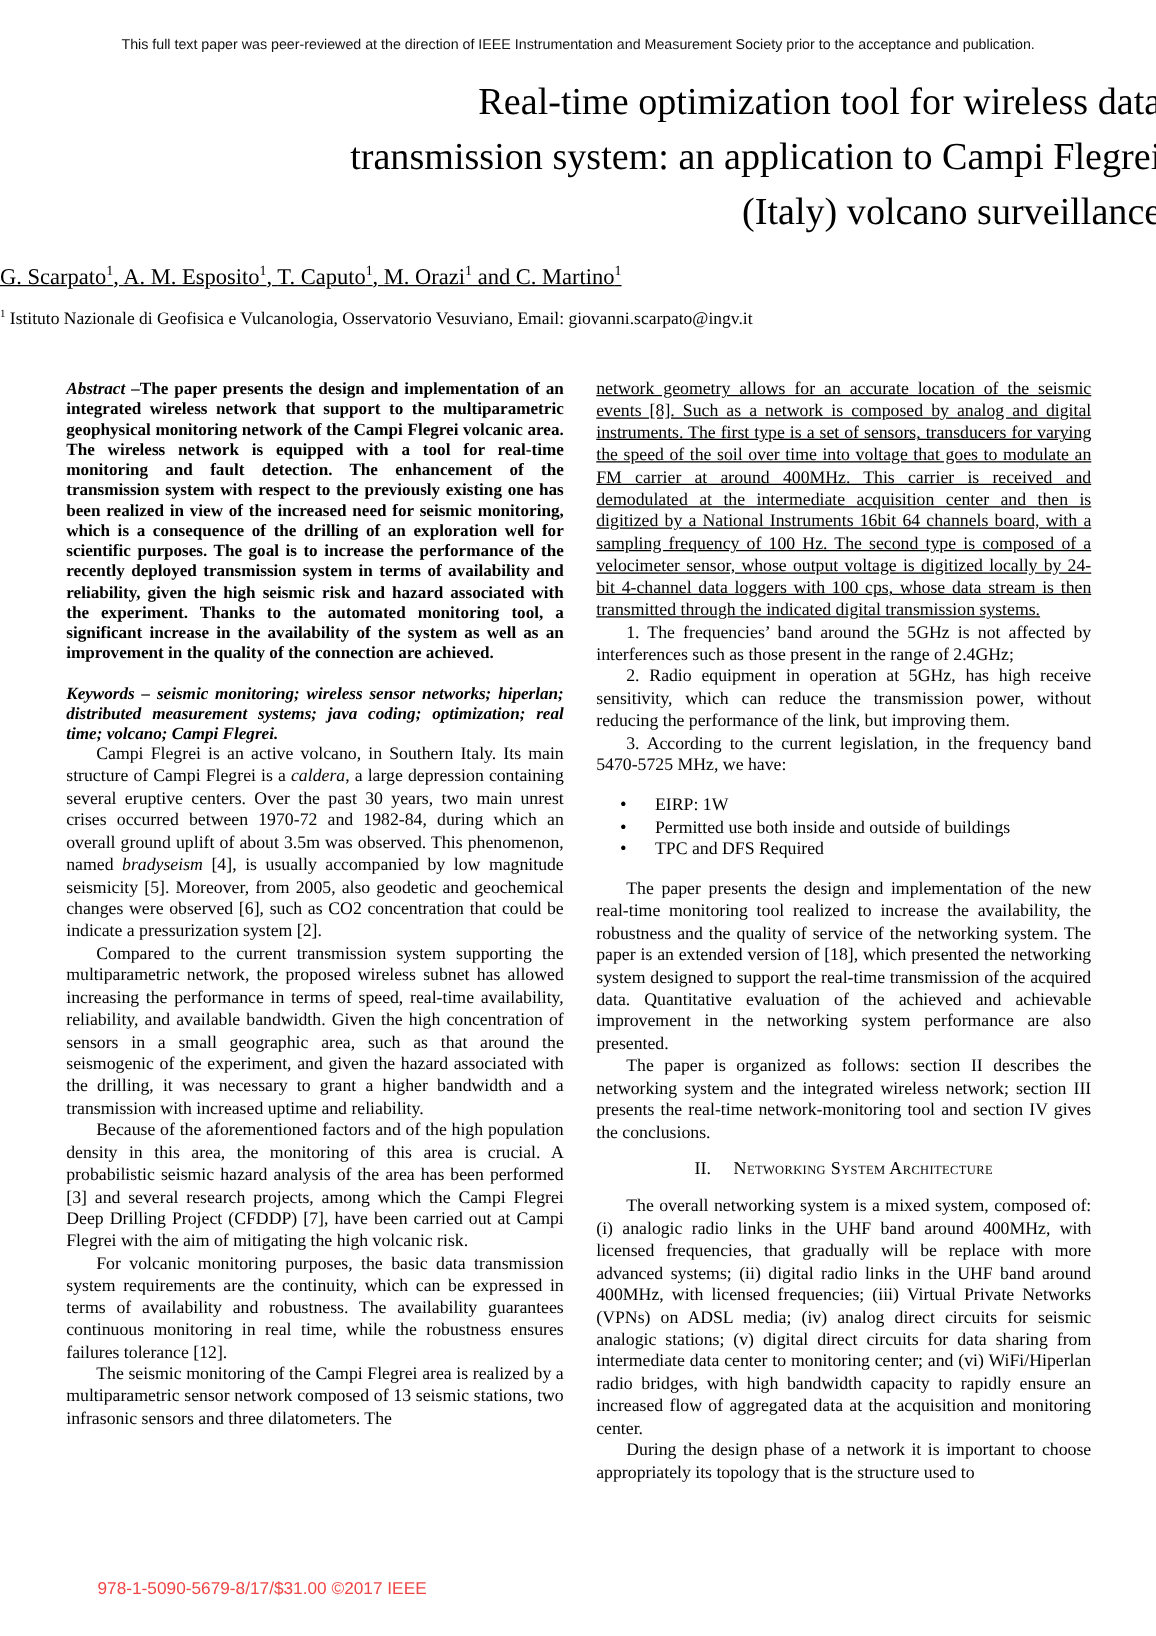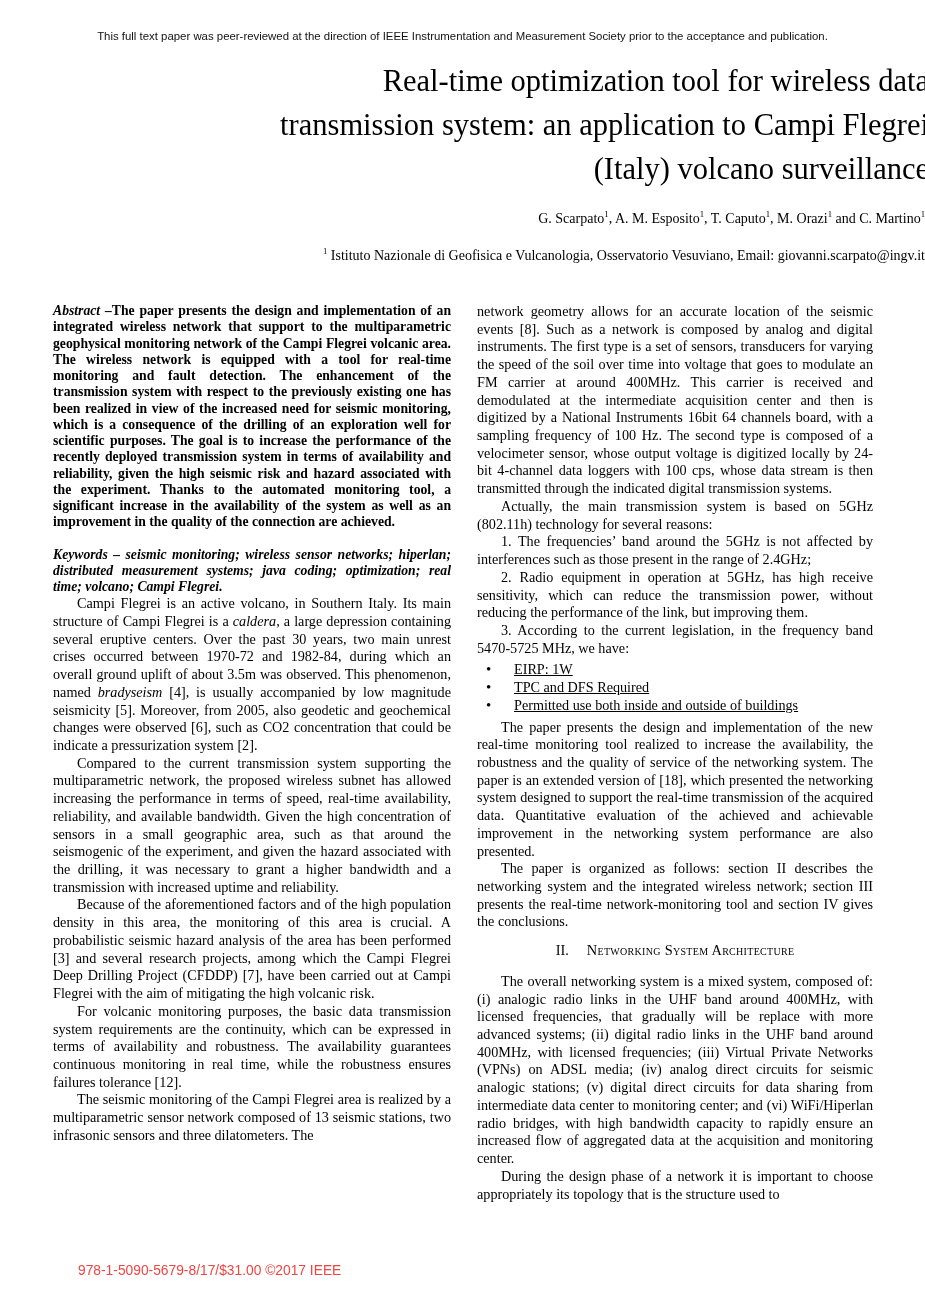--- a/index.html
+++ b/index.html
@@ -26,27 +26,28 @@
     top: 55px; left: 0; width: 100%;
     text-align: right;
     font-size: 30.5px;
     line-height: 44px;
     font-weight: 400;
     margin: 4px;
   }
   .authors {
     position: absolute;
     top: 211px; left: 0; width: 100%;
-    text-align: right;
-    font-size: 14px;
+    text-align: left;
+    font-size: 18px;
+    text-decoration: underline;
   }
   .affiliation {
     position: absolute;
     top: 248px; left: 0; width: 100%;
-    text-align: right;
+    text-align: left;
     font-size: 14px;
   }
   sup { font-size: 0.62em; vertical-align: super; line-height: 0; }
   .col {
     position: absolute;
     top: 303px;
     text-align: justify;
     font-size: 14.2px;
     line-height: 17.72px;
   }
@@ -64,22 +65,22 @@
     text-align: center;
     font-size: 14.4px;
     margin-top: 22px;
     margin-bottom: 14px;
     white-space: nowrap;
   }
   .sec-heading .sc { font-variant: small-caps; letter-spacing: 0.3px; }
   .sec-heading .hgap { display: inline-block; width: 18px; }
   .sec-heading.second { margin-top: 11px; margin-bottom: 13px; }
   p.body-p { margin: 0; text-indent: 24px; }
-  p.body-p.noindent { text-indent: 0; }
-  ul.bullets { margin: 4px; padding: 0; list-style: none; text-decoration: underline; }
+  p.body-p.noindent { text-indent: 0; text-decoration: underline; }
+  ul.bullets { margin: 14px; padding: 0; list-style: none; }
   ul.bullets li { position: relative; padding-left: 33px; }
   ul.bullets li::before {
     content: "\2022";
     position: absolute; left: 5px; top: 0;
     font-size: 15px;
   }
   .footer {
     position: absolute;
     left: 78px; top: 1263px;
     font-family: "Liberation Sans", sans-serif;
@@ -116,29 +117,28 @@
         <p class="body-p"><span>Compared to the current transmission system supporting the multiparametric network, the proposed wireless subnet has allowed increasing the performance in terms of speed, real-time availability, reliability, and available bandwidth. Given the high concentration of sensors in a small geographic area, such as that around the seismogenic of the experiment, and given the hazard associated with the drilling, it was necessary to grant a higher bandwidth and a transmission with increased uptime and reliability.</span></p>
         <p class="body-p"><span>Because of the aforementioned factors and of the high population density in this area, the monitoring of this area is crucial. A probabilistic seismic hazard analysis of the area has been performed [3] and several research projects, among which the Campi Flegrei Deep Drilling Project (CFDDP) [7], have been carried out at Campi Flegrei with the aim of mitigating the high volcanic risk.</span></p>
         <p class="body-p"><span>For volcanic monitoring purposes, the basic data transmission system requirements are the continuity, which can be expressed in terms of availability and robustness. The availability guarantees continuous monitoring in real time, while the robustness ensures failures tolerance [12].</span></p>
         <p class="body-p"><span>The seismic monitoring of the Campi Flegrei area is realized by a multiparametric sensor network composed of 13 seismic stations, two infrasonic sensors and three dilatometers. The</span></p>
       </div>
   </div>
 
   <div class="col col-right">
     <div>
         <p class="body-p noindent"><span>network geometry allows for an accurate location of the seismic events [8]. Such as a network is composed by analog and digital instruments. The first type is a set of sensors, transducers for varying the speed of the soil over time into voltage that goes to modulate an FM carrier at around 400MHz. This carrier is received and demodulated at the intermediate acquisition center and then is digitized by a National Instruments 16bit 64 channels board, with a sampling frequency of 100 Hz. The second type is composed of a velocimeter sensor, whose output voltage is digitized locally by 24-bit 4-channel data loggers with 100 cps, whose data stream is then transmitted through the indicated digital transmission systems.</span></p>
-        <p class="body-p"><span>Actually, the main transmission system is based on 5GHz (802.11h) technology for several reasons:</span></p>
         <p class="body-p"><span>1. The frequencies’ band around the 5GHz is not affected by interferences such as those present in the range of 2.4GHz;</span></p>
         <p class="body-p"><span>2. Radio equipment in operation at 5GHz, has high receive sensitivity, which can reduce the transmission power, without reducing the performance of the link, but improving them.</span></p>
         <p class="body-p"><span>3. According to the current legislation, in the frequency band 5470-5725 MHz, we have:</span></p>
       </div>
     <ul class="bullets">
         <li>EIRP: 1W</li>
+        <li>Permitted use both inside and outside of buildings</li>
         <li>TPC and DFS Required</li>
-        <li>Permitted use both inside and outside of buildings</li>
       </ul>
     <div>
         <p class="body-p"><span>The paper presents the design and implementation of the new real-time monitoring tool realized to increase the availability, the robustness and the quality of service of the networking system. The paper is an extended version of [18], which presented the networking system designed to support the real-time transmission of the acquired data. Quantitative evaluation of the achieved and achievable improvement in the networking system performance are also presented.</span></p>
         <p class="body-p"><span>The paper is organized as follows: section II describes the networking system and the integrated wireless network; section III presents the real-time network-monitoring tool and section IV gives the conclusions.</span></p>
       </div>
     <div class="sec-heading second">
       <span>II.</span><span class="hgap"></span><span class="sc">Networking System Architecture</span>
     </div>
     <div>
         <p class="body-p"><span>The overall networking system is a mixed system, composed of: (i) analogic radio links in the UHF band around 400MHz, with licensed frequencies, that gradually will be replace with more advanced systems; (ii) digital radio links in the UHF band around 400MHz, with licensed frequencies; (iii) Virtual Private Networks (VPNs) on ADSL media; (iv) analog direct circuits for seismic analogic stations; (v) digital direct circuits for data sharing from intermediate data center to monitoring center; and (vi) WiFi/Hiperlan radio bridges, with high bandwidth capacity to rapidly ensure an increased flow of aggregated data at the acquisition and monitoring center.</span></p>

